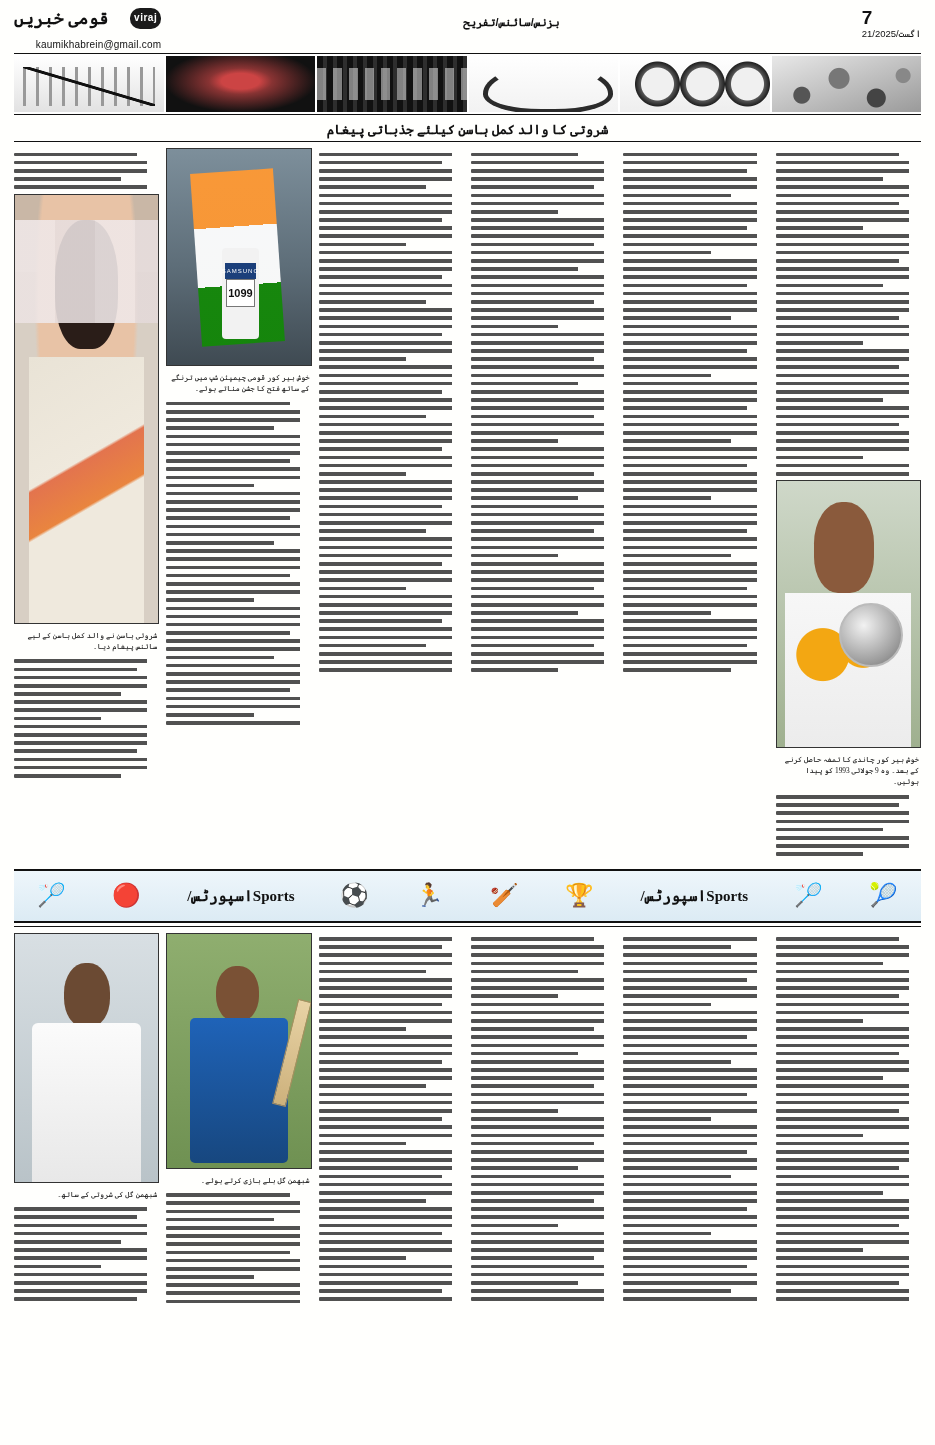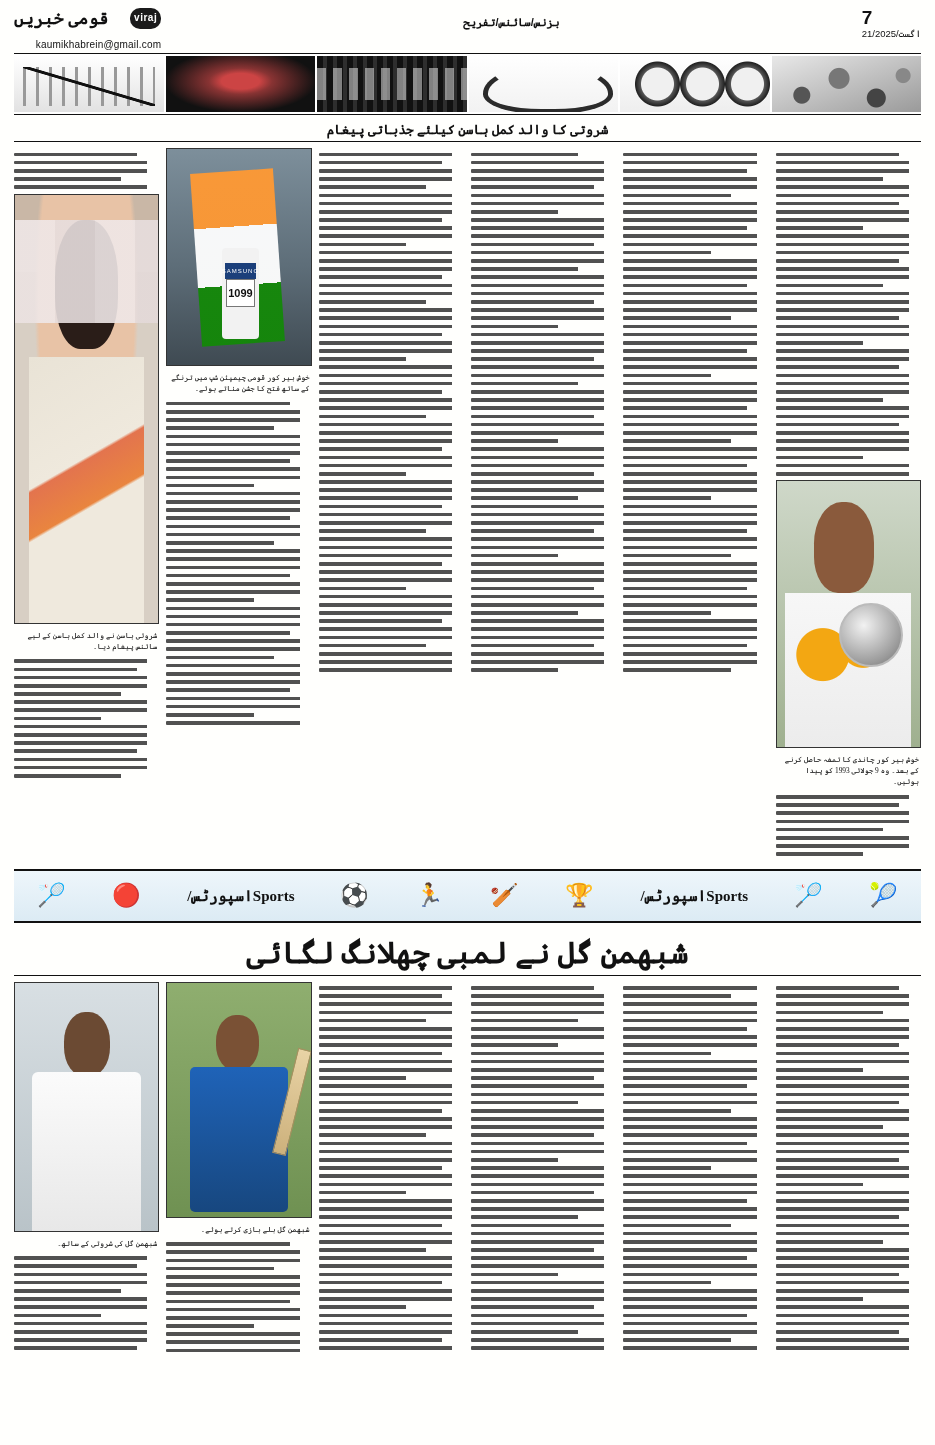--- a/index.html
+++ b/index.html
@@ -752,21 +752,20 @@
     <span class="sb-icon">🏃</span>
     <span class="sb-icon">⚽</span>
     <span class="sb-word">
       <span>Sports</span><span>اسپورٹس/</span>
     </span>
     <span class="sb-icon red">🔴</span>
     <span class="sb-icon green">🏸</span>
   </div>
 
   <div>
-    <div class="headline2">شبھمن گل نے لمبی چھلانگ لگائی</div>
   </div>
   <div class="rule thin"></div>
 
   <div class="cols c6">
 
     <div class="col">
       <div class="urdu lines">
         <i class="s2"></i>
           <i></i>
           <i></i>

